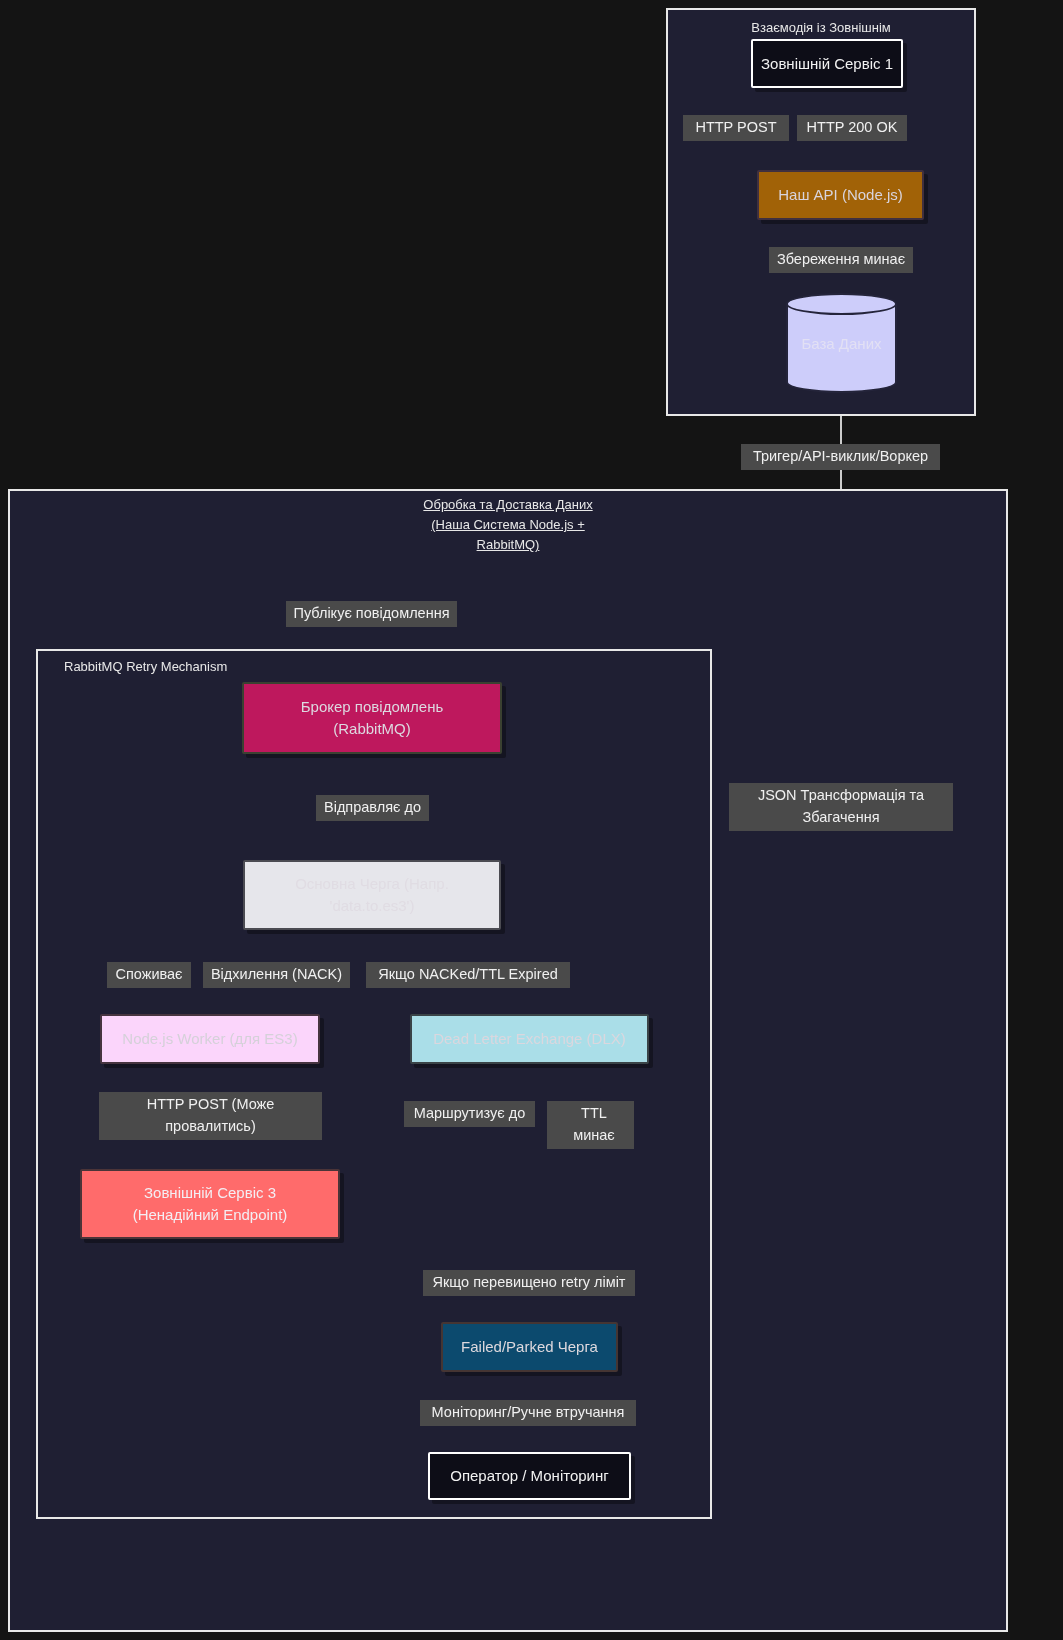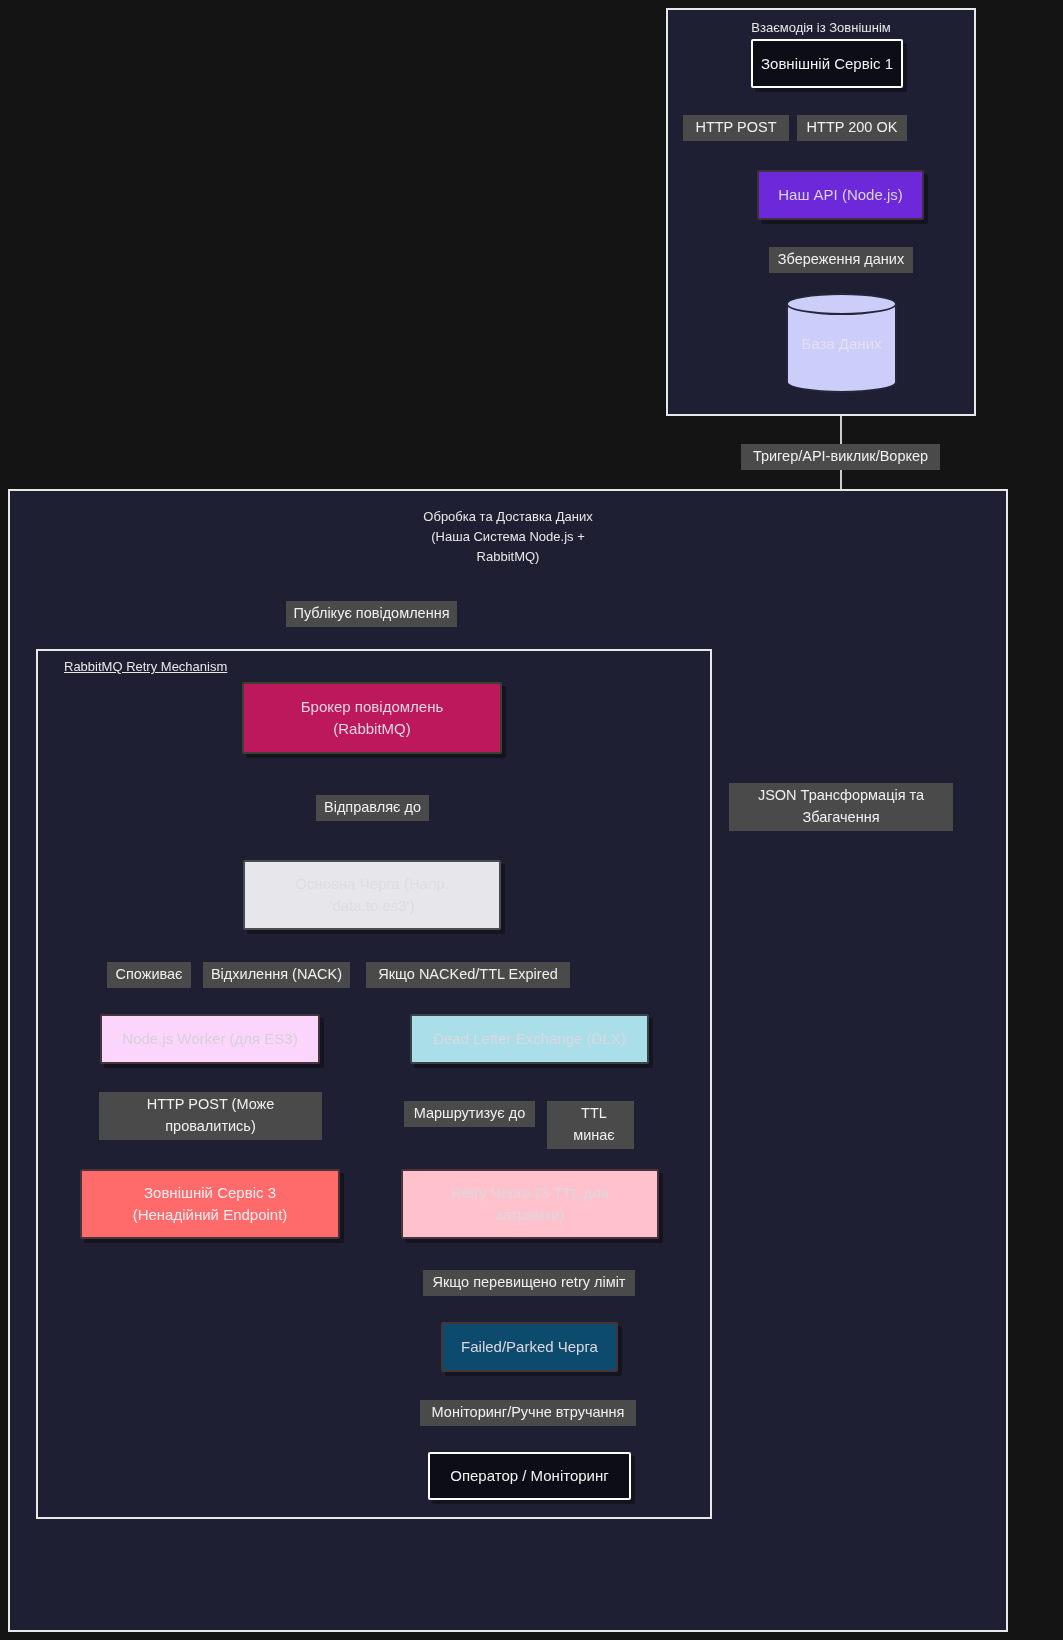--- a/index.html
+++ b/index.html
@@ -36,21 +36,20 @@
     text-align: center;
     color: #e8e8e8;
     font-size: 13px;
     line-height: 1.55;
     left: 0;
   }
   .subgraph-title.left {
     text-align: left;
     padding-left: 26px;
     box-sizing: border-box;
-    text-decoration: underline;
   }
   
   .node {
     position: absolute;
     box-sizing: border-box;
     display: flex;
     align-items: center;
     justify-content: center;
     text-align: center;
     font-size: 15px;
@@ -58,21 +57,21 @@
     border-radius: 2px;
     box-shadow: 4px 4px 0 rgba(0,0,0,0.35);
   }
   .node span { display: block; width: 100%; padding: 0 8px; box-sizing: border-box;}
   .n-dark {
     background: #0d0d17;
     border: 2px solid #ffffff;
     color: #f2f2f2;
   }
   .n-magenta {
-    background: #6d28d9;
+    background: #a16207;
     border: 2px solid #40303f;
     color: #d9d4dd;
   }
   .n-green {
     background: #be185d;
     border: 2px solid #3b4131;
     color: #ddd9e0;
   }
   .n-white {
     background: #e6e6eb;
@@ -229,21 +228,21 @@
 
   <div class="cyl" style="left:786px; top:293px; width:111px; height:100px;">
     <div class="body"></div>
     <div class="bottom"></div>
     <div class="cap"></div>
     <div class="top"></div>
     <div class="lbl">База Даних</div>
   </div>
 
   <div class="subgraph" style="left:8px; top:489px; width:1000px; height:1143px;">
-    <div class="subgraph-title" style="top:16px; white-space: pre-line;">Обробка та Доставка Даних
+    <div class="subgraph-title" style="top:4px; white-space: pre-line; text-decoration: underline;">Обробка та Доставка Даних
 (Наша Система Node.js +
 RabbitMQ)</div>
   </div>
 
 
   <div class="subgraph" style="left:36px; top:649px; width:676px; height:870px;">
     <div class="subgraph-title left" style="top:6px;">RabbitMQ Retry Mechanism</div>
   </div>
 
   <div class="node n-green" style="left:242px; top:682px; width:260px; height:72px;">
@@ -262,38 +261,34 @@
 
   <div class="node n-cyan" style="left:410px; top:1014px; width:239px; height:50px;">
     <span>Dead Letter Exchange (DLX)</span>
   </div>
 
   <div class="node n-red" style="left:80px; top:1169px; width:260px; height:70px;">
     <span style="white-space:pre-line;">Зовнішній Сервіс 3
 (Ненадійний Endpoint)</span>
   </div>
 
-  <div class="node n-pink" style="left:401px; top:1169px; width:258px; height:70px;">
-    <span style="white-space:pre-line;">Retry Черга (З TTL для
-затримки)</span>
-  </div>
 
   <div class="node n-salmon" style="left:441px; top:1322px; width:177px; height:50px;">
     <span>Failed/Parked Черга</span>
   </div>
 
   <div class="node n-dark" style="left:428px; top:1452px; width:203px; height:48px;">
     <span>Оператор / Моніторинг</span>
   </div>
 
   <div class="elabel" style="left:683px; top:115px; width:106px;">HTTP POST</div>
 
   <div class="elabel" style="left:797px; top:115px; width:110px;">HTTP 200 OK</div>
 
-  <div class="elabel" style="left:769px; top:247px; width:144px;">Збереження даних</div>
+  <div class="elabel" style="left:769px; top:247px; width:144px;">Збереження минає</div>
 
   <div class="elabel" style="left:741px; top:444px; width:199px;">Тригер/API-виклик/Воркер</div>
 
   <div class="elabel" style="left:286px; top:601px; width:171px;">Публікує повідомлення</div>
 
   <div class="elabel" style="left:729px; top:783px; width:224px; height:48px;">JSON Трансформація та
 Збагачення</div>
 
   <div class="elabel" style="left:316px; top:795px; width:113px;">Відправляє до</div>
 

